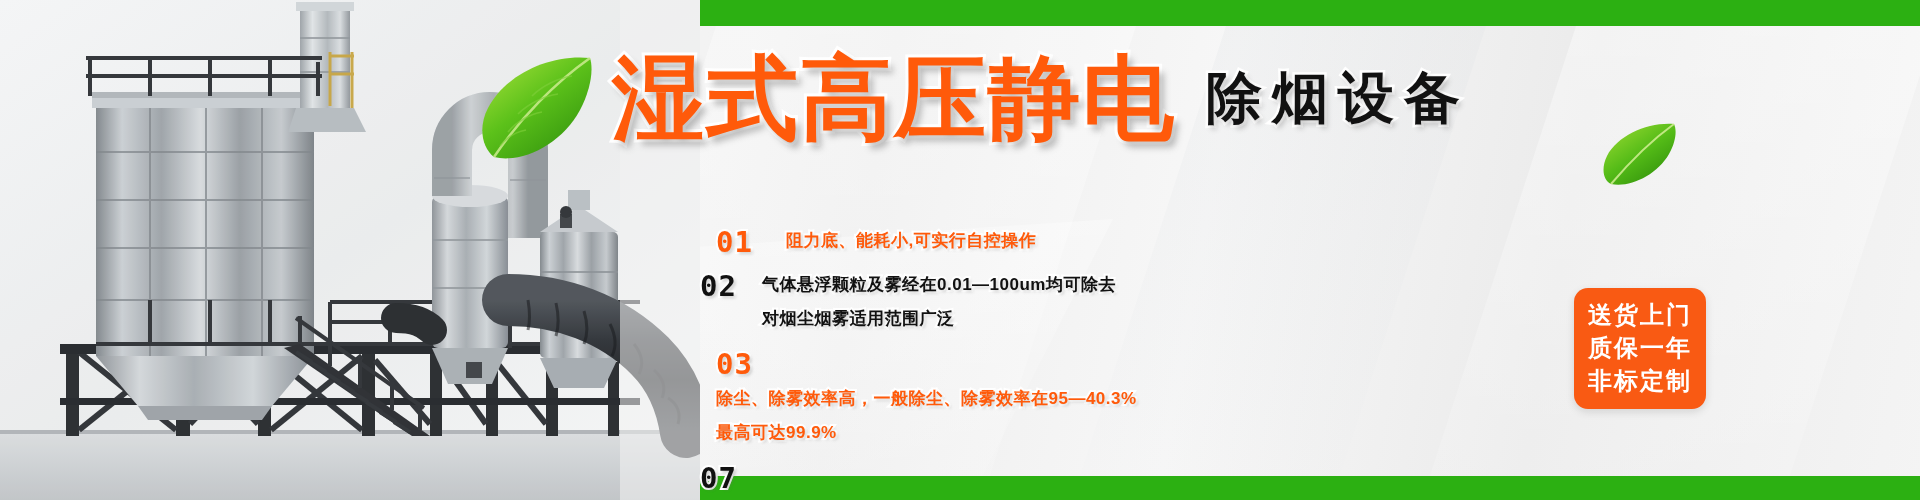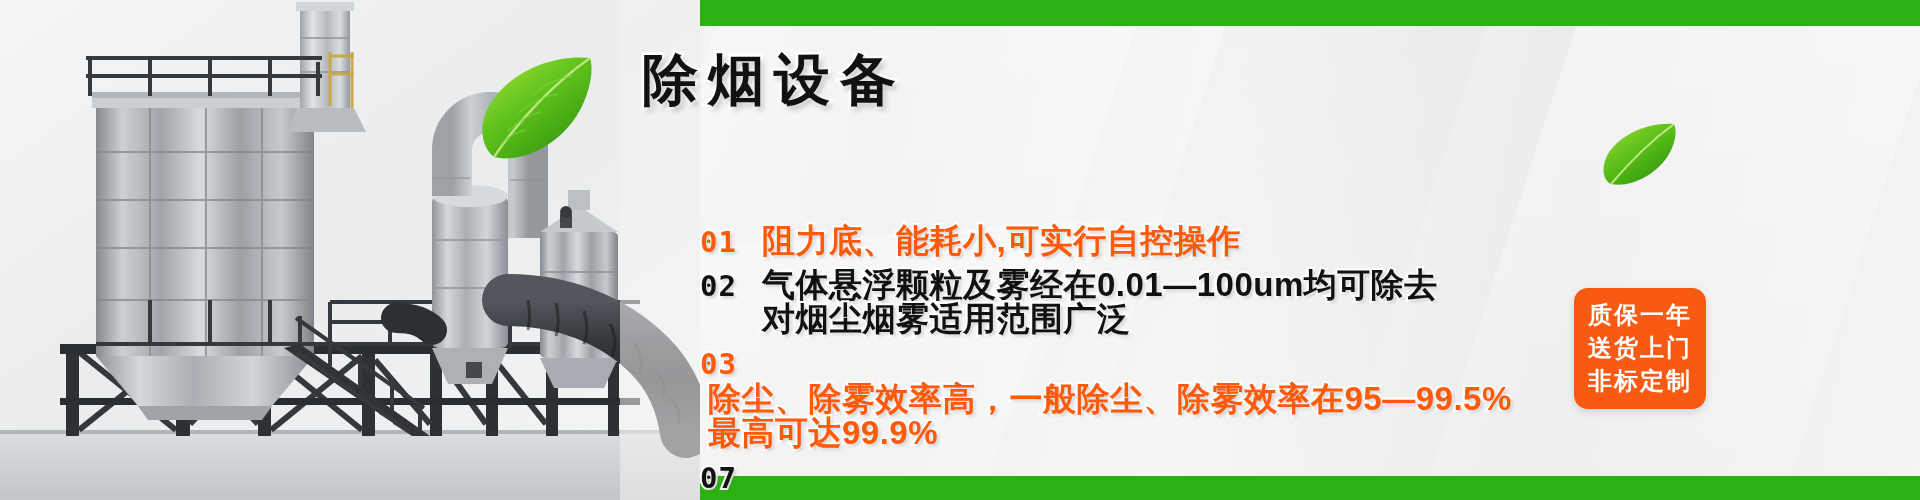--- a/index.html
+++ b/index.html
@@ -95,21 +95,21 @@
     paint-order: stroke fill;
     text-shadow: 5px 6px 6px rgba(80,80,80,0.35);
   }
   .title-sub {
     font-size: 56px;
     line-height: 1;
     font-weight: bold;
     color: #111111;
     letter-spacing: 10px;
     margin-left: 30px;
-    margin-bottom: 6px;
+    margin-bottom: 18px;
     -webkit-text-stroke: 5px #ffffff;
     paint-order: stroke fill;
     text-shadow: 3px 4px 5px rgba(90,90,90,0.30);
   }
 
   
   .features {
     position: absolute;
     left: 700px;
     top: 224px;
@@ -125,34 +125,34 @@
     font-size: 29px;
     font-weight: bold;
     line-height: 36px;
     letter-spacing: 1px;
     min-width: 54px;
     -webkit-text-stroke: 4px #ffffff;
     paint-order: stroke fill;
     text-shadow: 2px 2px 3px rgba(110,110,110,0.32);
   }
   .feat-body {
-    font-size: 33px;
+    font-size: 17px;
     font-weight: bold;
     line-height: 34px;
     letter-spacing: 0.5px;
     margin-left: 8px;
     -webkit-text-stroke: 4px #ffffff;
     paint-order: stroke fill;
     text-shadow: 2px 2px 3px rgba(110,110,110,0.30);
   }
   .feat-line2 {
     display: block;
   }
   .tone-orange .feat-num,
-  .tone-orange .feat-body { color: #ff5a0a; }
+  .tone-orange .feat-body { color: #ff5a0a; margin-left: 16px; }
   .tone-dark .feat-num,
   .tone-dark .feat-body   { color: #111111; }
 
   
   .feature.f1 { margin-bottom: 8px; }
   .feature.f2 { margin-bottom: 10px; }
   .feature.f3 { margin-bottom: 10px; flex-direction: column; }
 
   
   .badge {
@@ -408,20 +408,21 @@
           <stop offset="50%" stop-color="#54bb17"></stop>
           <stop offset="100%" stop-color="#2b8a0a"></stop>
         </linearGradient>
       </defs>
       <path d="M74 4 C 48 2 18 15 7 36 C 1 48 3 60 11 64 C 30 68 57 55 69 34 C 76 22 77 10 74 4 Z" fill="url(#leafB)"></path>
       <path d="M74 4 C 52 20 28 44 11 64" stroke="#d3ef95" stroke-width="2" fill="none" opacity="0.85"></path>
     </svg>
   </div>
 
   <div class="headline">
+    <span class="title-main">湿式高压静电</span>
     <span class="title-sub">除烟设备</span>
   </div>
 
   <div class="features">
 
     <div class="feature f1 tone-orange">
       <span class="feat-num">01</span>
       <span class="feat-body">
         <span>阻力底、能耗小,可实行自控操作</span>
       </span>
@@ -431,30 +432,30 @@
       <span class="feat-num">02</span>
       <span class="feat-body">
         <span>气体悬浮颗粒及雾经在0.01—100um均可除去</span>
         <span class="feat-line2">对烟尘烟雾适用范围广泛</span>
       </span>
     </div>
 
     <div class="feature f3 tone-orange">
       <span class="feat-num">03</span>
       <span class="feat-body">
-        <span>除尘、除雾效率高，一般除尘、除雾效率在95—99.5%</span>
+        <span>除尘、除雾效率高，一般除尘、除雾效率在95—40.3%</span>
         <span class="feat-line2">最高可达99.9%</span>
       </span>
     </div>
 
     <div class="feature f4 tone-dark">
       <span class="feat-num">07</span>
     </div>
 
   </div>
 
   <div class="badge">
+    <span class="badge-line">送货上门</span>
     <span class="badge-line">质保一年</span>
-    <span class="badge-line">送货上门</span>
     <span class="badge-line">非标定制</span>
   </div>
 
 </div>
 
 </body></html>

